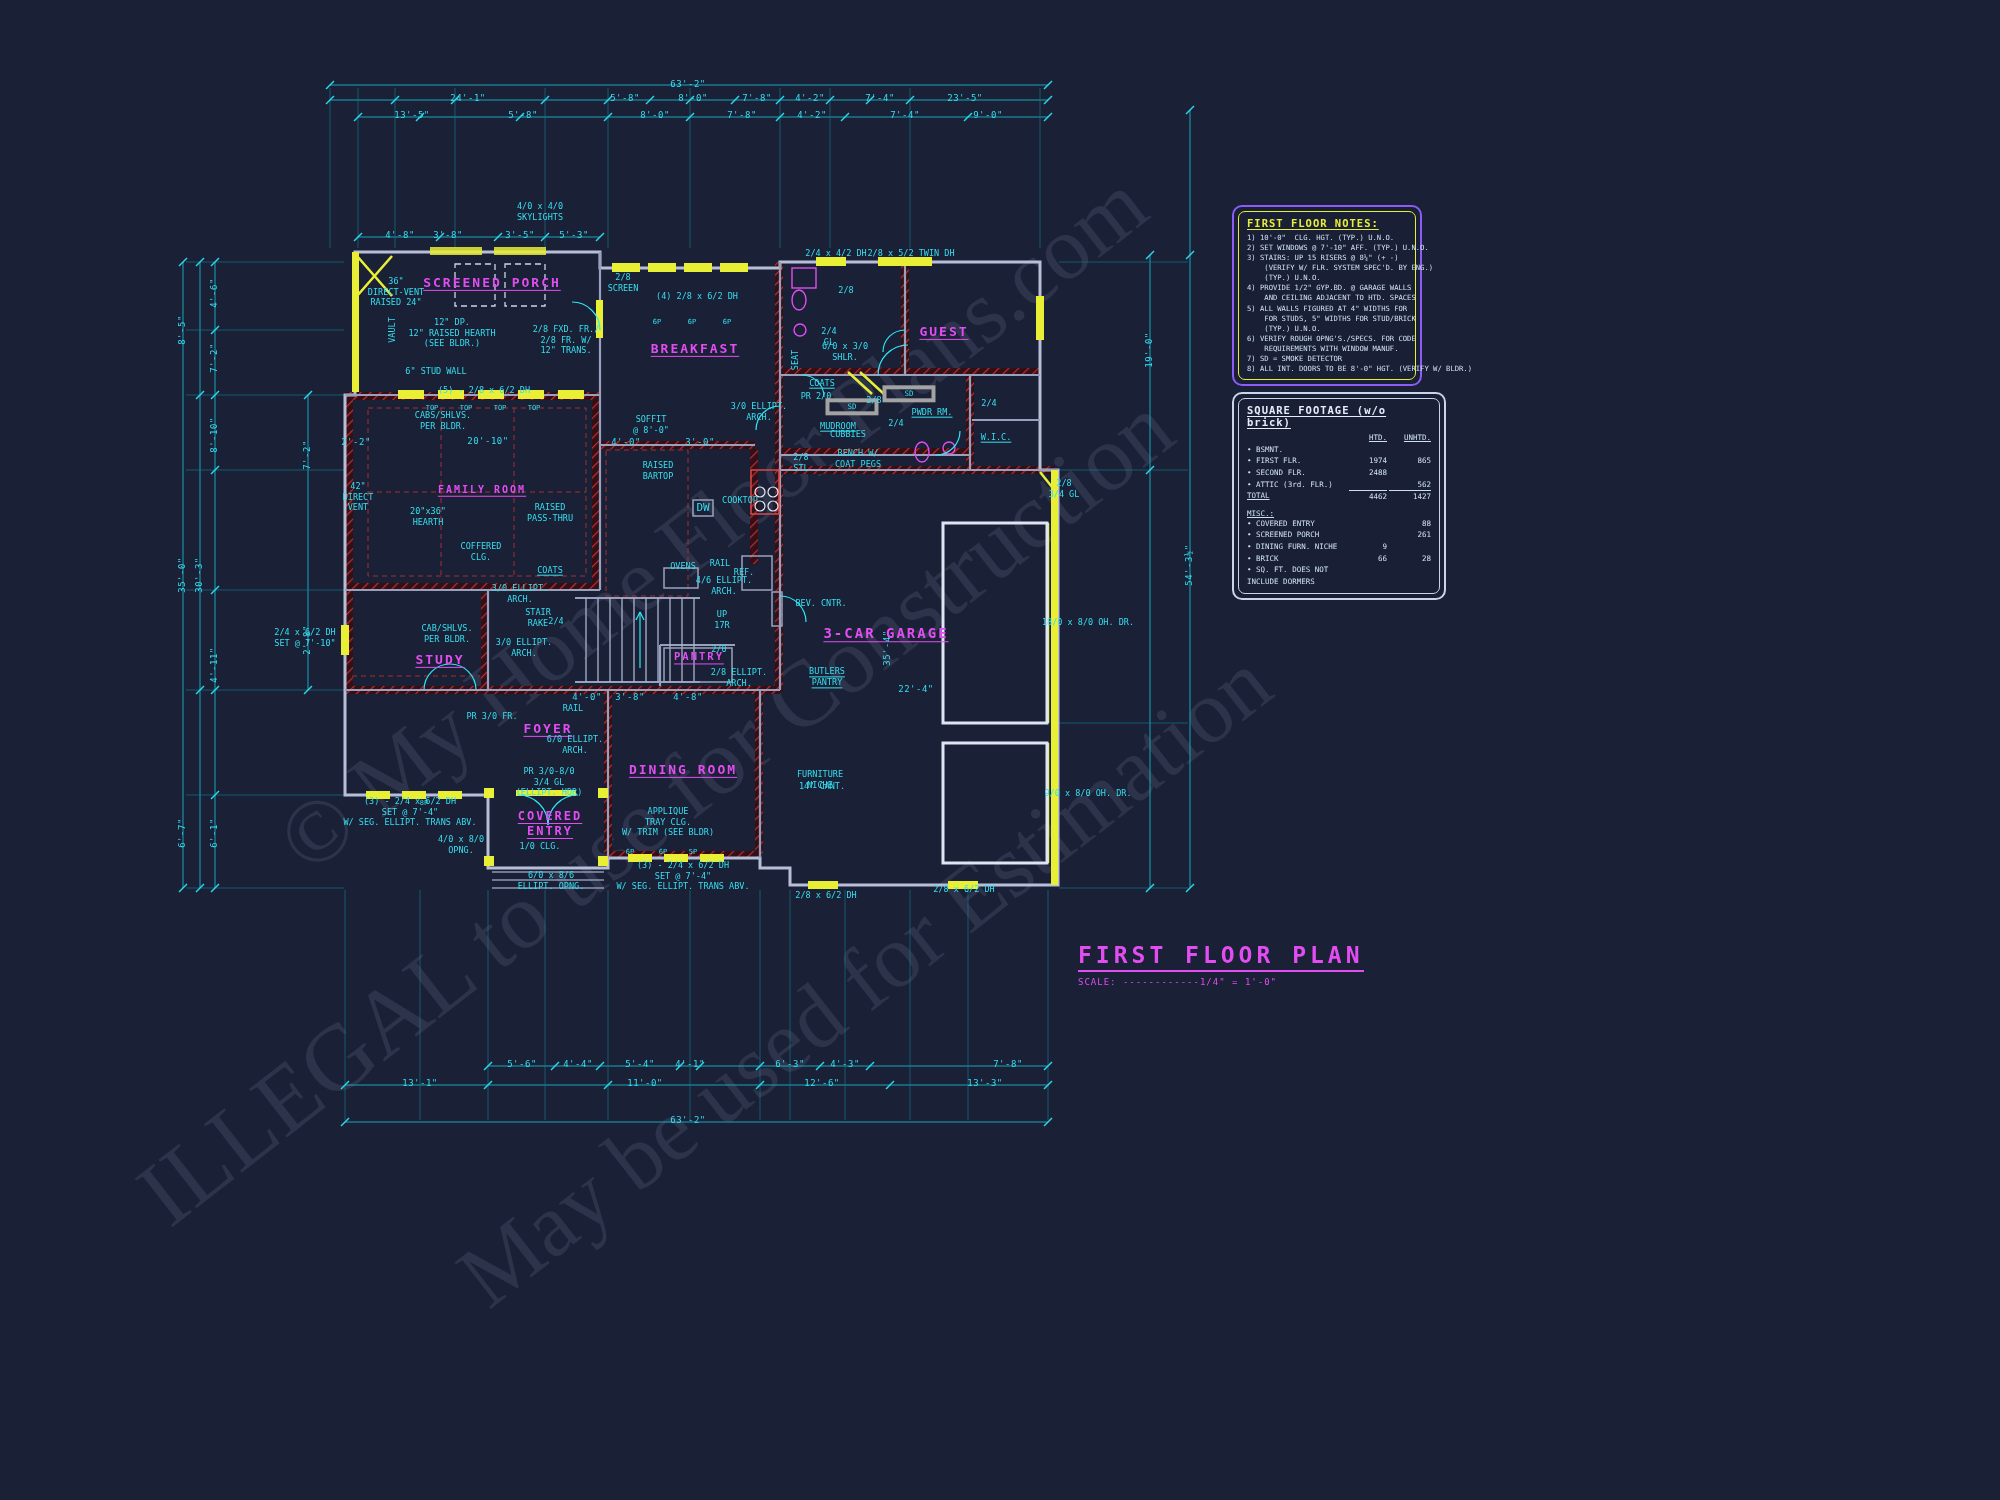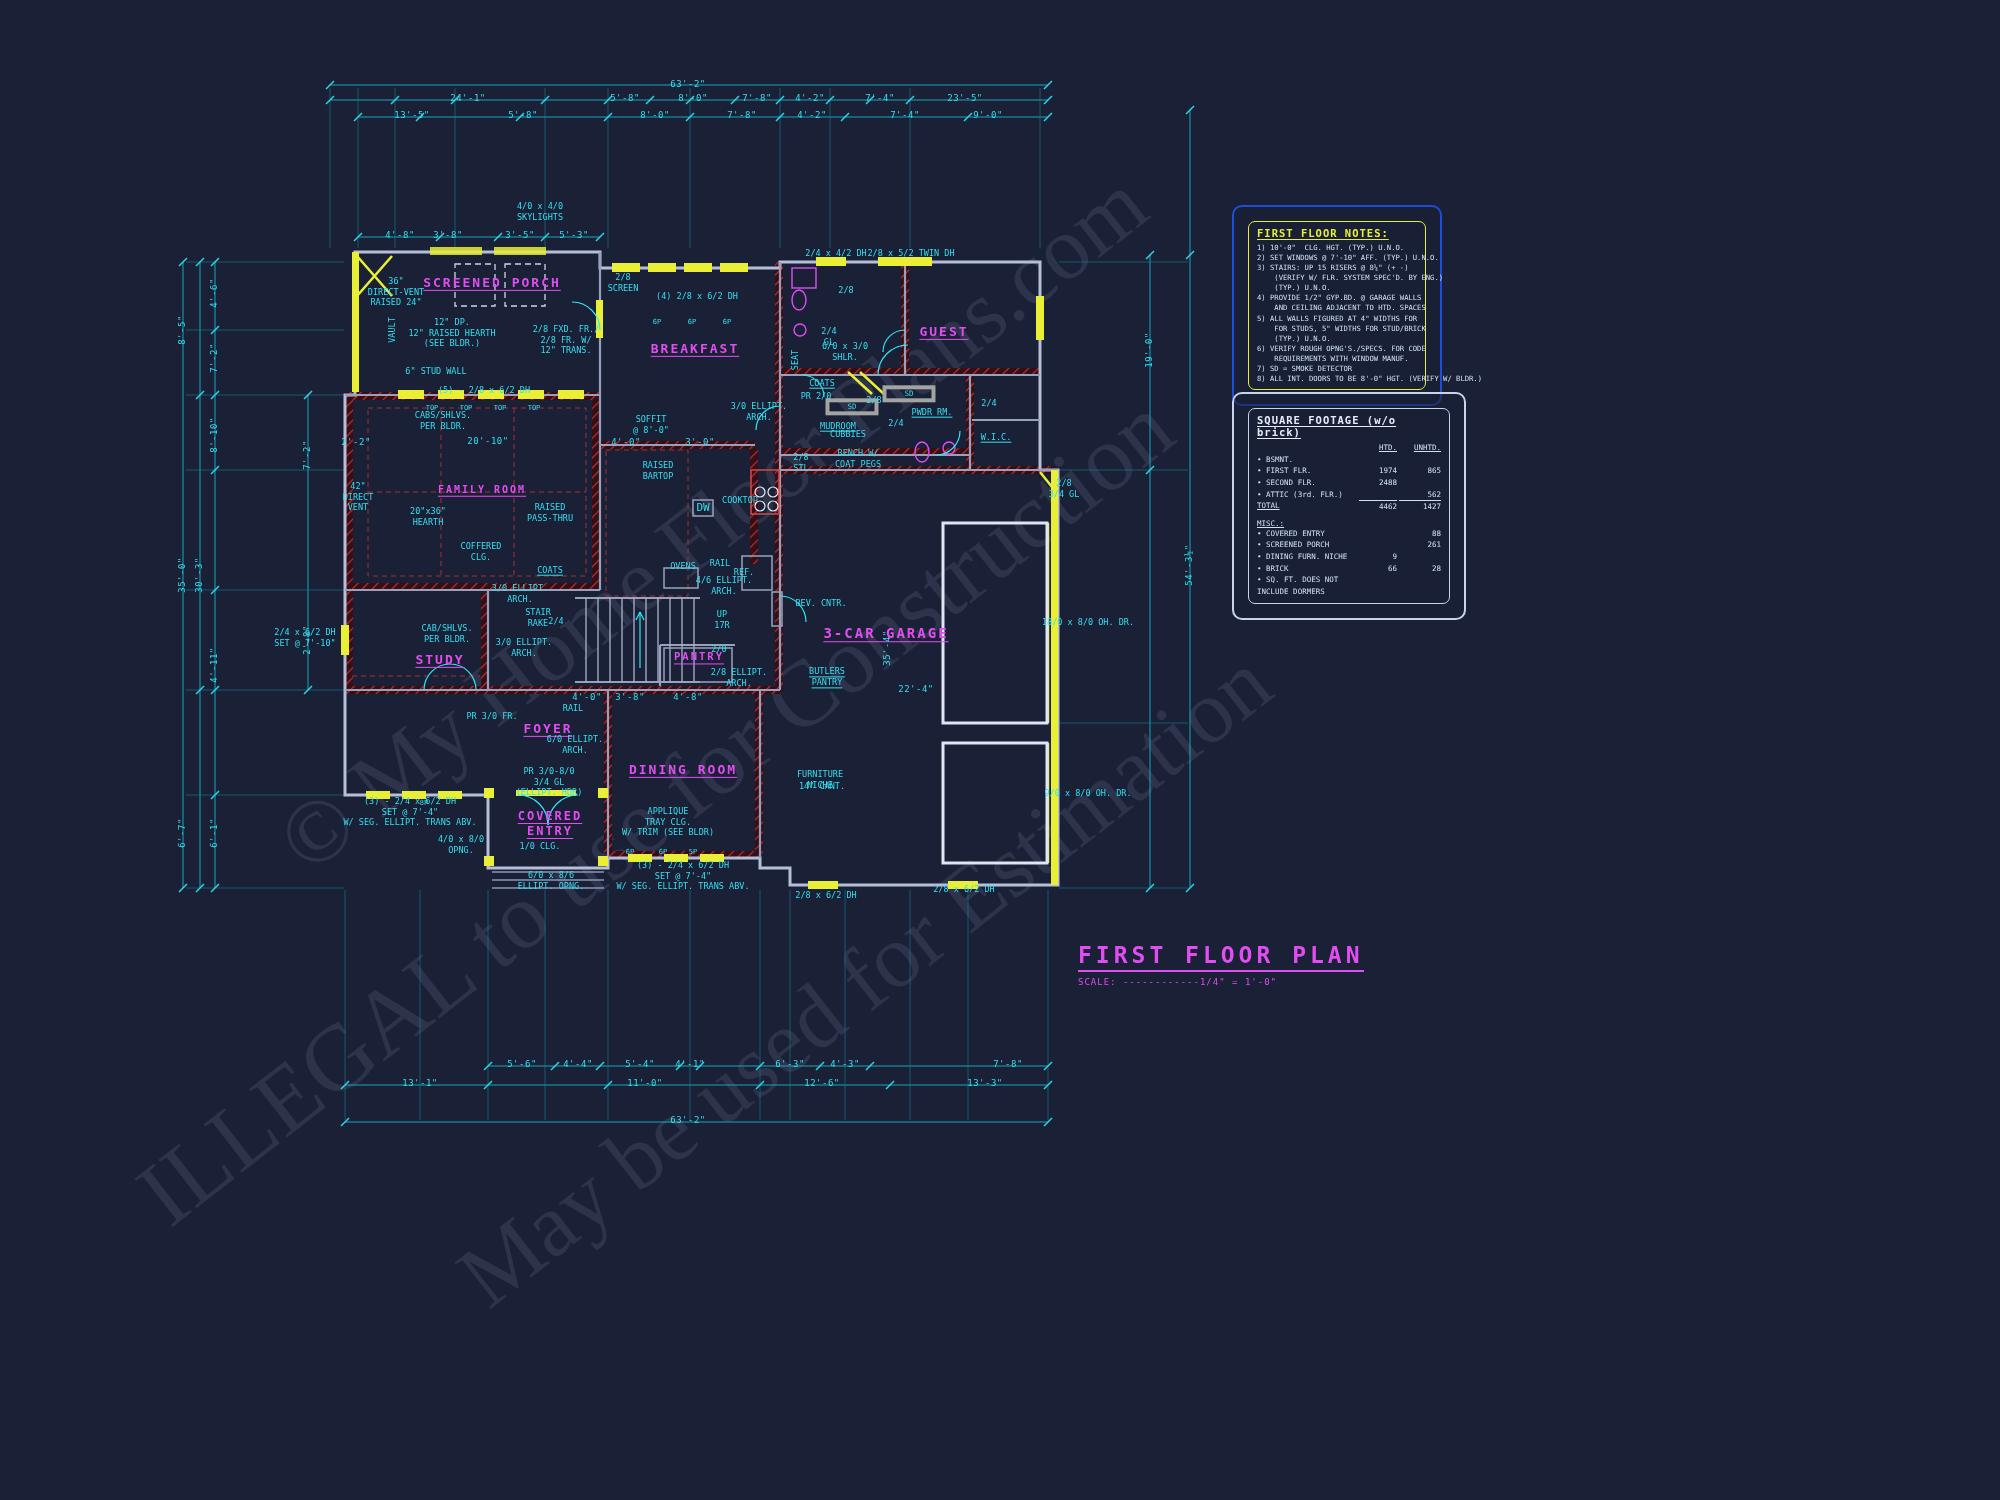--- a/index.html
+++ b/index.html
@@ -6,21 +6,21 @@
   html,body{margin:0;padding:0;background:#10131f;}
   #canvas{position:relative;width:2000px;height:1500px;background:#1a2036;overflow:hidden;
           font-family:"DejaVu Sans Mono","Liberation Mono",monospace;}
   svg{position:absolute;left:0;top:0;}
   .lbl{position:absolute;transform:translate(-50%,-50%);white-space:pre-line;text-align:center;line-height:1.25;pointer-events:none;}
   .room{color:#e24df2;font-weight:700;letter-spacing:2px;text-decoration:underline;text-underline-offset:3px;font-size:13px;}
   .ann{color:#35dff0;font-size:8.5px;}
   .dim{color:#35dff0;font-size:9px;letter-spacing:.5px;white-space:pre;}
   .u{text-decoration:underline;text-underline-offset:2px;}
   .boxed{border:4px solid #a3a3a3;padding:0 18px;font-size:7.5px;}
-  .panel{position:absolute;border:2px solid #1d4ed8;border-radius:10px;padding:14px;background:rgba(26,32,54,.55);}
+  .panel{position:absolute;border:2px solid #8b5cf6;border-radius:10px;padding:4px;background:rgba(26,32,54,.55);}
   .panel-inner{border:1px solid #e9ef35;border-radius:7px;padding:5px 8px;box-sizing:border-box;}
   .panel.sq{border-color:#c8d4ea;}
   .panel.sq .panel-inner{border-color:#c8d4ea;}
   .panel-title{font-size:10.5px;letter-spacing:1px;text-decoration:underline;text-underline-offset:2px;margin-bottom:4px;color:#e9ef35;font-weight:700;}
   .panel.sq .panel-title{color:#e6ecfa;}
   .note-line{font-size:7.2px;color:#cfe0f4;white-space:pre;line-height:1.4;}
   .sqrow{display:grid;grid-template-columns:1fr 38px 42px;column-gap:2px;font-size:7.5px;color:#cfe0f4;line-height:1.55;}
   .sqv{text-align:right;}
   .sqhead{text-decoration:underline;}
   .sqrow.total .sql{text-decoration:underline;}

